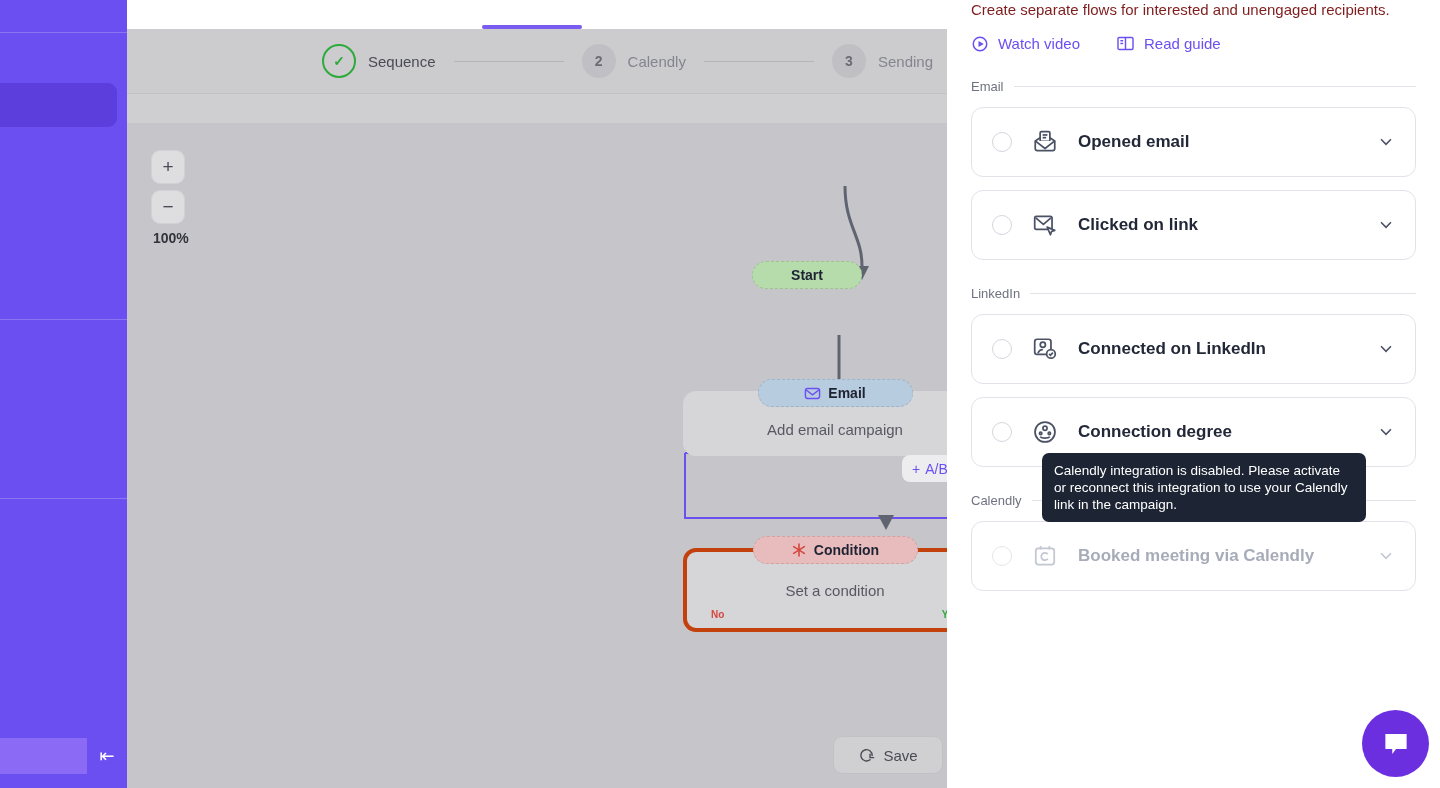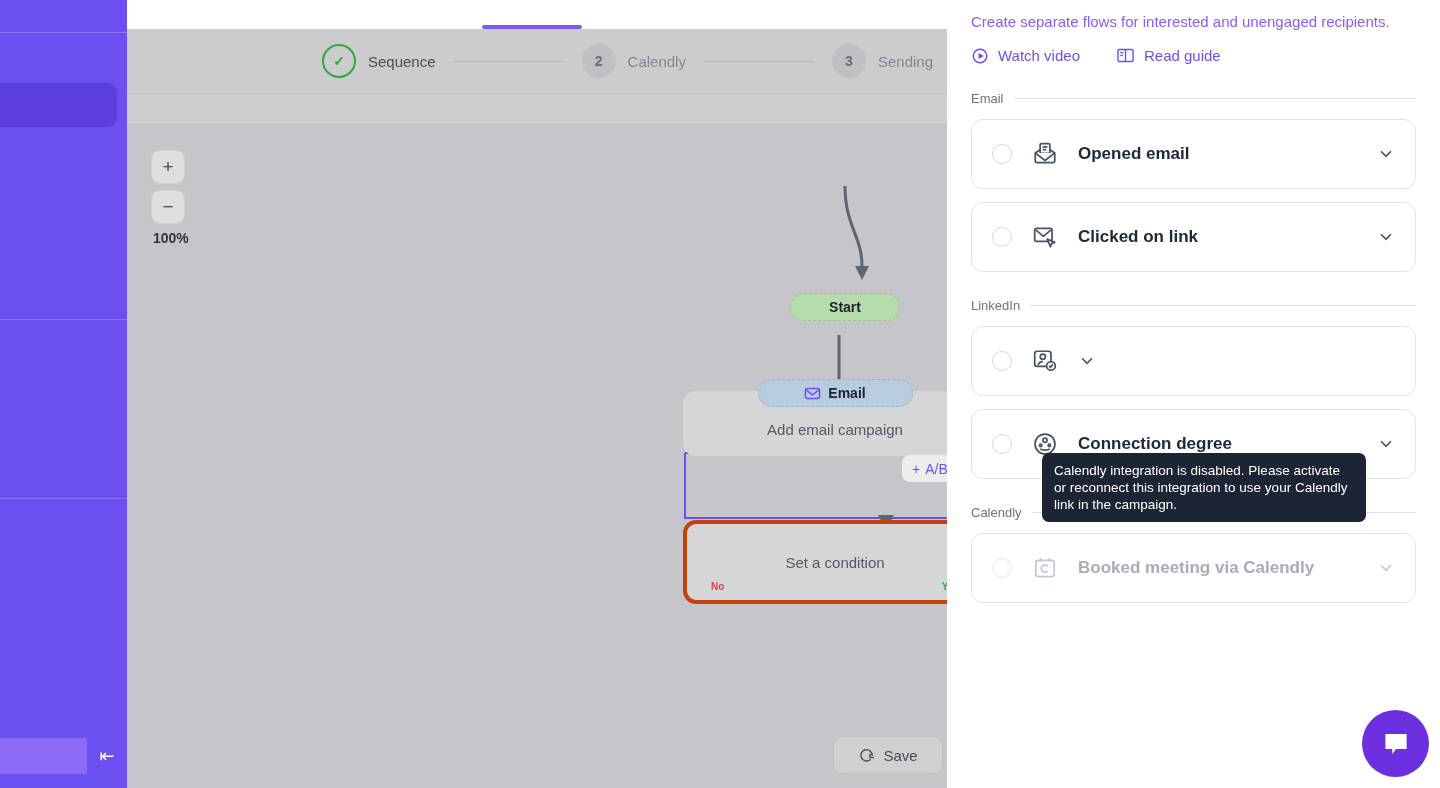--- a/index.html
+++ b/index.html
@@ -80,21 +80,21 @@
   }
   #zoomlabel{ font-size:14px;font-weight:700;color:#33333c; margin-top:4px; margin-left:2px;}
 
   
   .node{ position:absolute; }
   .pill{
     border-radius:22px; height:28px; display:flex; align-items:center;
     justify-content:center; gap:7px; font-size:14px; font-weight:700; color:#1e2233;
     border:1px dashed rgba(0,0,0,.12);
   }
-  #node-start{ left:663px; top:138px; width:110px;margin-top:32px; }
+  #node-start{ left:625px; top:138px; width:110px; }
   #node-start .pill{ background:#b6dcab; width:110px; }
 
   #node-email{ left:556px; top:256px; width:304px; }
   .card-body{
     background:#d6d6d9; border-radius:13px; padding:30px 0 18px 0; margin-top:-16px;
     text-align:center; font-size:15px; color:#585863;
   }
   #node-email .pill{ background:#b8cce0; width:155px; margin:0 auto; position:relative; z-index:2;}
 
   #node-cond{ left:556px; top:413px; width:304px; }
@@ -115,21 +115,21 @@
     background:#d0d0d3; border:1px solid #c0c0c5; border-radius:9px;
     display:flex; align-items:center; justify-content:center; gap:8px;
     font-size:15px; color:#4a4a55; cursor:pointer;
   }
 
   
   #panel{
     position:absolute; right:0; top:0; width:493px; height:788px;
     background:#ffffff; padding:0 24px; overflow:hidden;
   }
-  #panel-desc{ font-size:15px; color:#8b5cf6; padding-top:12px; line-height:20px;}
+  #panel-desc{ font-size:15px; color:#7f1d1d; padding-top:0; line-height:20px;}
   #panel-links{ display:flex; gap:36px; margin-top:14px; }
   .plink{ display:flex; align-items:center; gap:9px; font-size:15px; color:#6c4ff0; cursor:pointer;}
   .section-head{
     display:flex; align-items:center; gap:10px; margin-top:26px;
     font-size:13px; color:#6f7280;
   }
   .section-head .rule{ flex:1; height:1px; background:#e1e3e8; }
   .opt-card{
     margin-top:13px; height:70px; border:1px solid #e1e3e8; border-radius:12px;
     display:flex; align-items:center; padding:12px 20px; gap:19px; cursor:pointer;
@@ -283,20 +283,28 @@
         </div>
         <div class="card-body">Add email campaign</div>
       </div>
 
       <div class="ab-btn">
         <span>+</span>
         <span>A/B</span>
       </div>
 
       <div class="node" id="node-cond">
+        <div class="pill">
+          <svg width="16" height="16" viewBox="0 0 24 24" stroke="#d4473f" stroke-width="2.4" stroke-linecap="round">
+            <line x1="12" y1="3" x2="12" y2="21"></line>
+              <line x1="4" y1="7" x2="20" y2="17"></line>
+              <line x1="20" y1="7" x2="4" y2="17"></line>
+          </svg>
+          <span>Condition</span>
+        </div>
         <div class="card-body">
           <div>Set a condition</div>
           <div class="yesno">
             <span class="no">No</span>
             <span class="yes">Yes</span>
           </div>
         </div>
       </div>
 
       <div class="save-btn">
@@ -383,20 +391,21 @@
     <span class="radio"></span>
     <span class="opt-icon">
       <svg width="26" height="26" viewBox="0 0 24 24" fill="none" stroke="#4b5265" stroke-width="1.6">
         <rect x="2.5" y="3" width="15" height="14" rx="2.2"></rect>
         <circle cx="10" cy="8" r="2.4"></circle>
           <path d="M5.5 16c.8-2.4 2.5-3.4 4.5-3.4"></path>
         <circle cx="17.5" cy="16.5" r="4" fill="#fff"></circle>
           <path d="M15.8 16.6l1.2 1.2 2.3-2.4"></path>
       </svg>
     </span>
+    <span class="opt-label">Connected on LinkedIn</span>
     <span class="chev">
       <svg width="18" height="18" viewBox="0 0 24 24" fill="none" stroke="#4b5265" stroke-width="2.2" stroke-linecap="round">
           <path d="M6 9l6 6 6-6"></path>
         </svg>
     </span>
   </div>
 
   <div class="opt-card">
     <span class="radio"></span>
     <span class="opt-icon">

